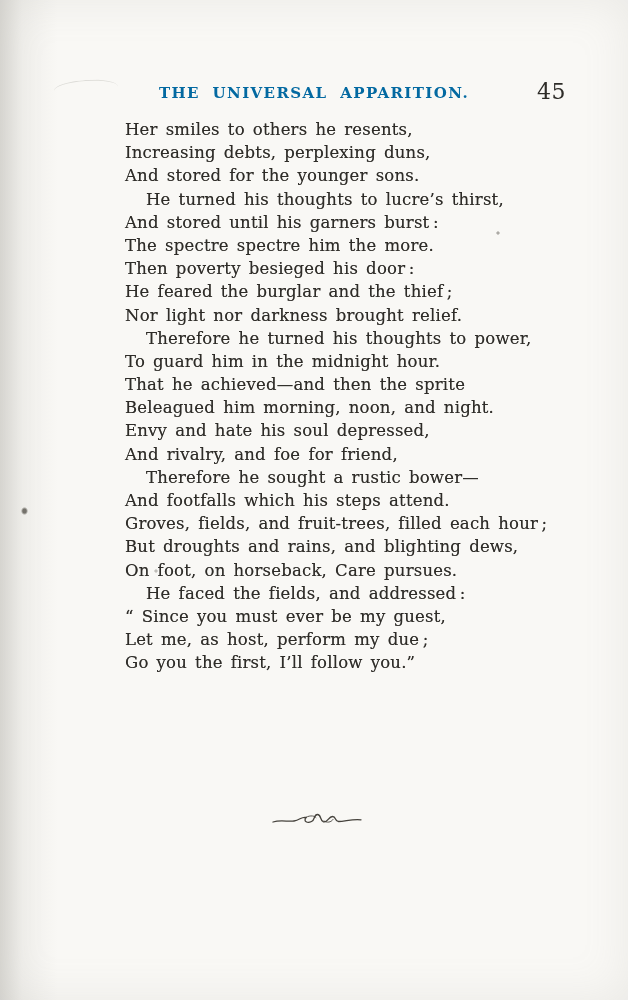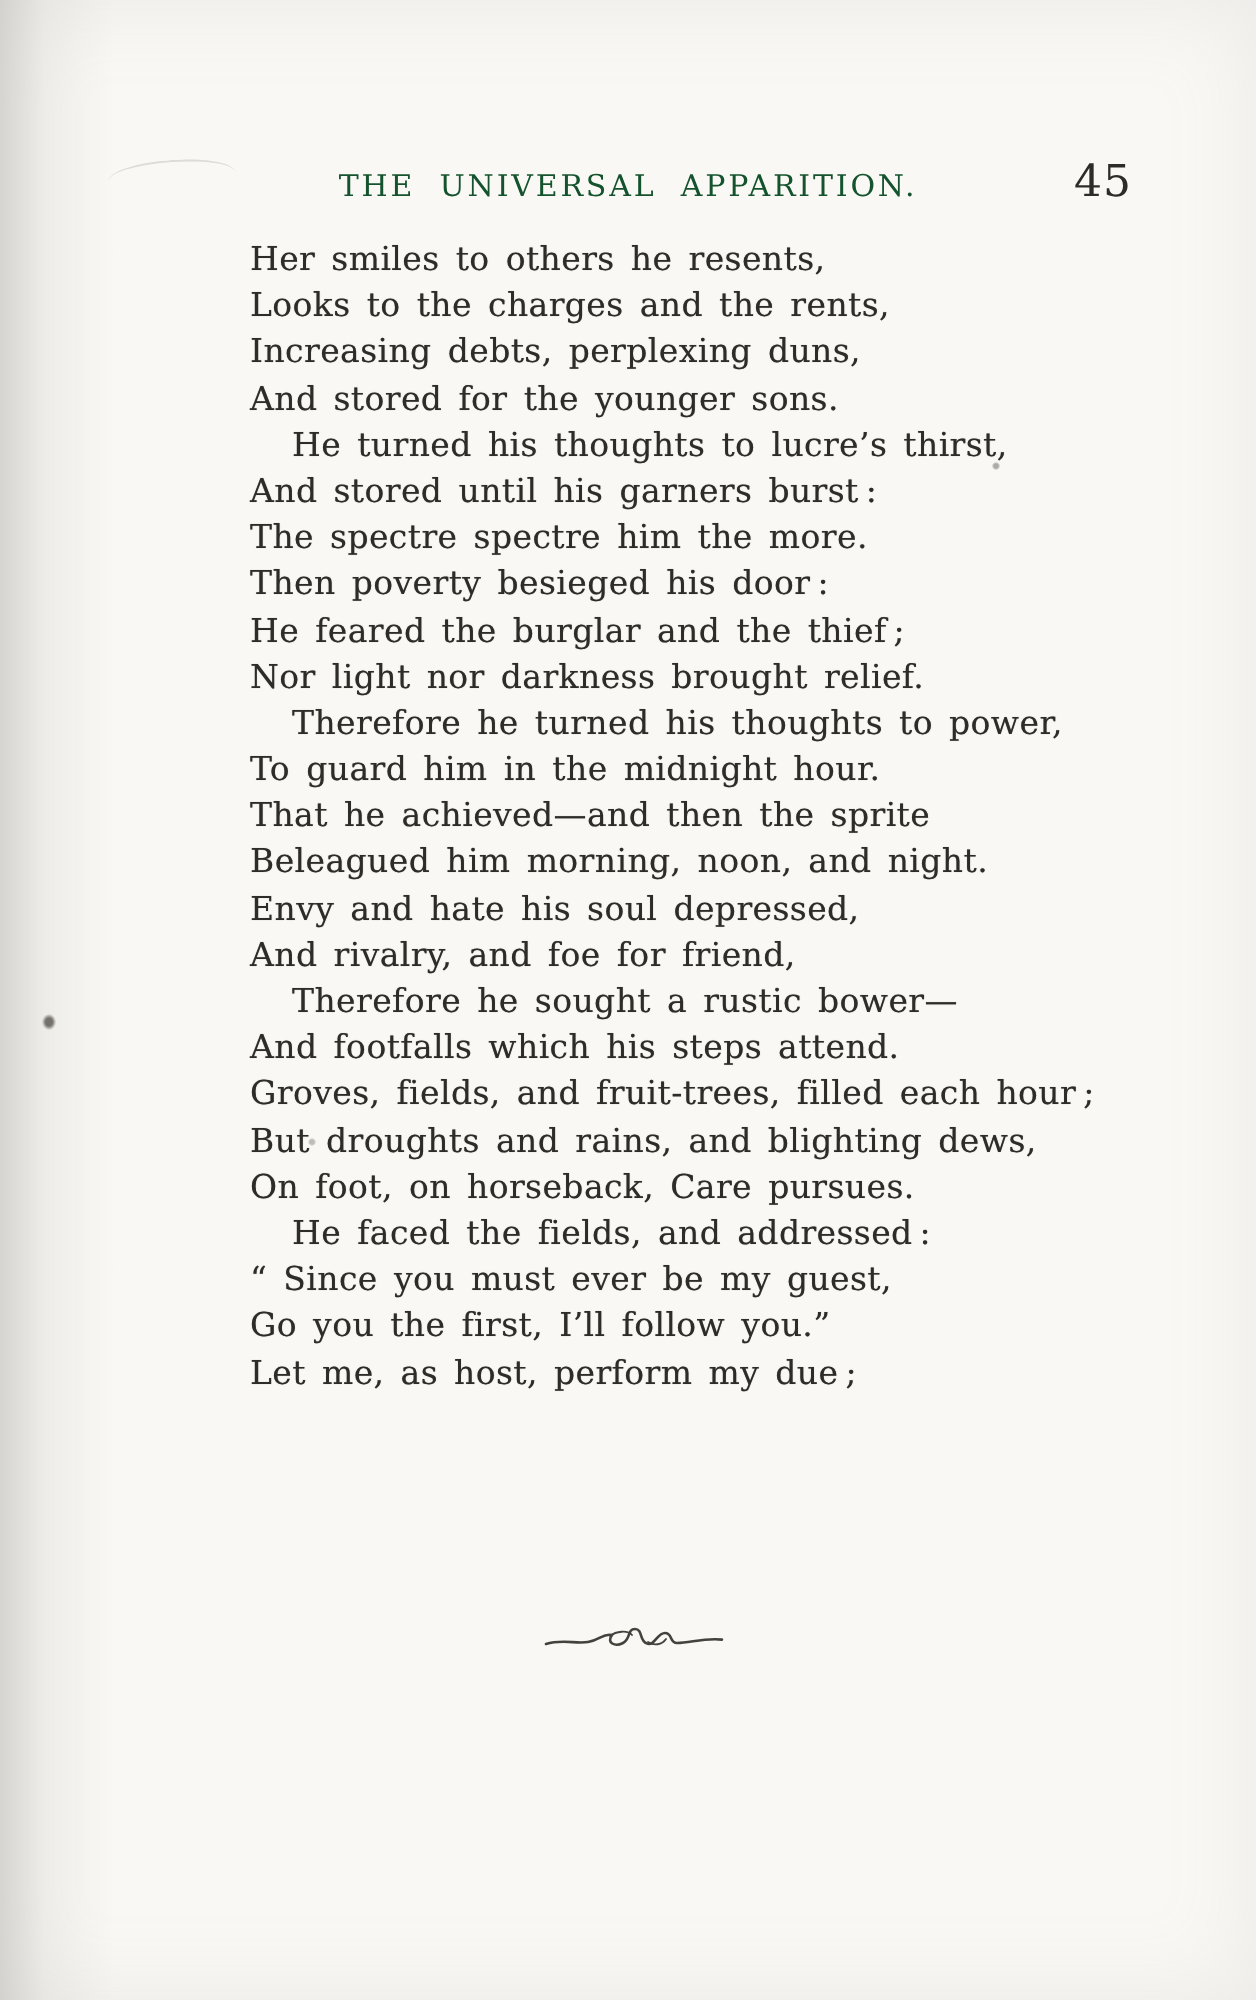--- a/index.html
+++ b/index.html
@@ -20,21 +20,22 @@
   .page::before {
     content: "";
     position: absolute; left: 0; top: 0; bottom: 0; width: 60px;
     background: linear-gradient(90deg, rgba(168,166,159,0.38) 0px, rgba(168,166,159,0.12) 22px, rgba(168,166,159,0) 58px);
     pointer-events: none;
   }
   .header-title {
     position: absolute; top: 84px; left: 0; width: 628px;
     text-align: center;
     font-size: 15px; letter-spacing: 1.4px; word-spacing: 6px;
-    color: #14532d;
+    color: #0369a1;
+    font-weight: bold;
   }
   .page-number {
     position: absolute; top: 79px; left: 537px;
     font-size: 22px; letter-spacing: 0.5px;
   }
   .poem {
     position: absolute; top: 118px; left: 125px; width: 430px;
     font-size: 16.5px; line-height: 23.2px;
     letter-spacing: 0.2px; word-spacing: 2.6px;
     white-space: nowrap;
@@ -71,21 +72,20 @@
 <div class="page" style="background: rgb(249, 248, 245); color: rgb(46, 44, 40);">
 
   <div class="curve-artifact"></div>
 
   <div class="header-title">THE UNIVERSAL APPARITION.</div>
 
   <div class="page-number">45</div>
 
   <div class="poem">
       <div class="line">Her smiles to others he resents,</div>
-      <div class="line">Looks to the charges and the rents,</div>
       <div class="line">Increasing debts, perplexing duns,</div>
       <div class="line">And stored for the younger sons.</div>
       <div class="line indent">He turned his thoughts to lucre’s thirst,</div>
       <div class="line">And stored until his garners burst :</div>
       <div class="line">The spectre spectre him the more.</div>
       <div class="line">Then poverty besieged his door :</div>
       <div class="line">He feared the burglar and the thief ;</div>
       <div class="line">Nor light nor darkness brought relief.</div>
       <div class="line indent">Therefore he turned his thoughts to power,</div>
       <div class="line">To guard him in the midnight hour.</div>
@@ -93,22 +93,22 @@
       <div class="line">Beleagued him morning, noon, and night.</div>
       <div class="line">Envy and hate his soul depressed,</div>
       <div class="line">And rivalry, and foe for friend,</div>
       <div class="line indent">Therefore he sought a rustic bower—</div>
       <div class="line">And footfalls which his steps attend.</div>
       <div class="line">Groves, fields, and fruit-trees, filled each hour ;</div>
       <div class="line">But droughts and rains, and blighting dews,</div>
       <div class="line">On foot, on horseback, Care pursues.</div>
       <div class="line indent">He faced the fields, and addressed :</div>
       <div class="line">“ Since you must ever be my guest,</div>
+      <div class="line">Let me, as host, perform my due ;</div>
       <div class="line">Go you the first, I’ll follow you.”</div>
-      <div class="line">Let me, as host, perform my due ;</div>
     </div>
 
   <div class="ornament">
     <svg width="90" height="22" viewBox="0 0 90 22">
       <path d="M1 13 C9 10.5 16 13 22 12 C28 11 29.5 7.5 34 8.5 C31 12.5 35.5 14.5 39.5 12.5 C43.5 10.5 41.5 5.5 45.5 5.5 C49.5 5.5 47.5 11.5 51.5 12.8 C55.5 14 56.5 7.5 60.5 7.5 C64.5 7.5 62.5 12.5 66.5 12.5 C73 12.5 80 9.8 89 10.8" stroke="#45423c" stroke-width="1.3" fill="none" stroke-linecap="round"></path>
       <path d="M33 9 C36 6.5 42 6 44 8.5 M52 12 C55 14 59 13.5 61 10.5" stroke="#45423c" stroke-width="0.9" fill="none" stroke-linecap="round"></path>
     </svg>
   </div>
 
   <div class="speck-1"></div>

